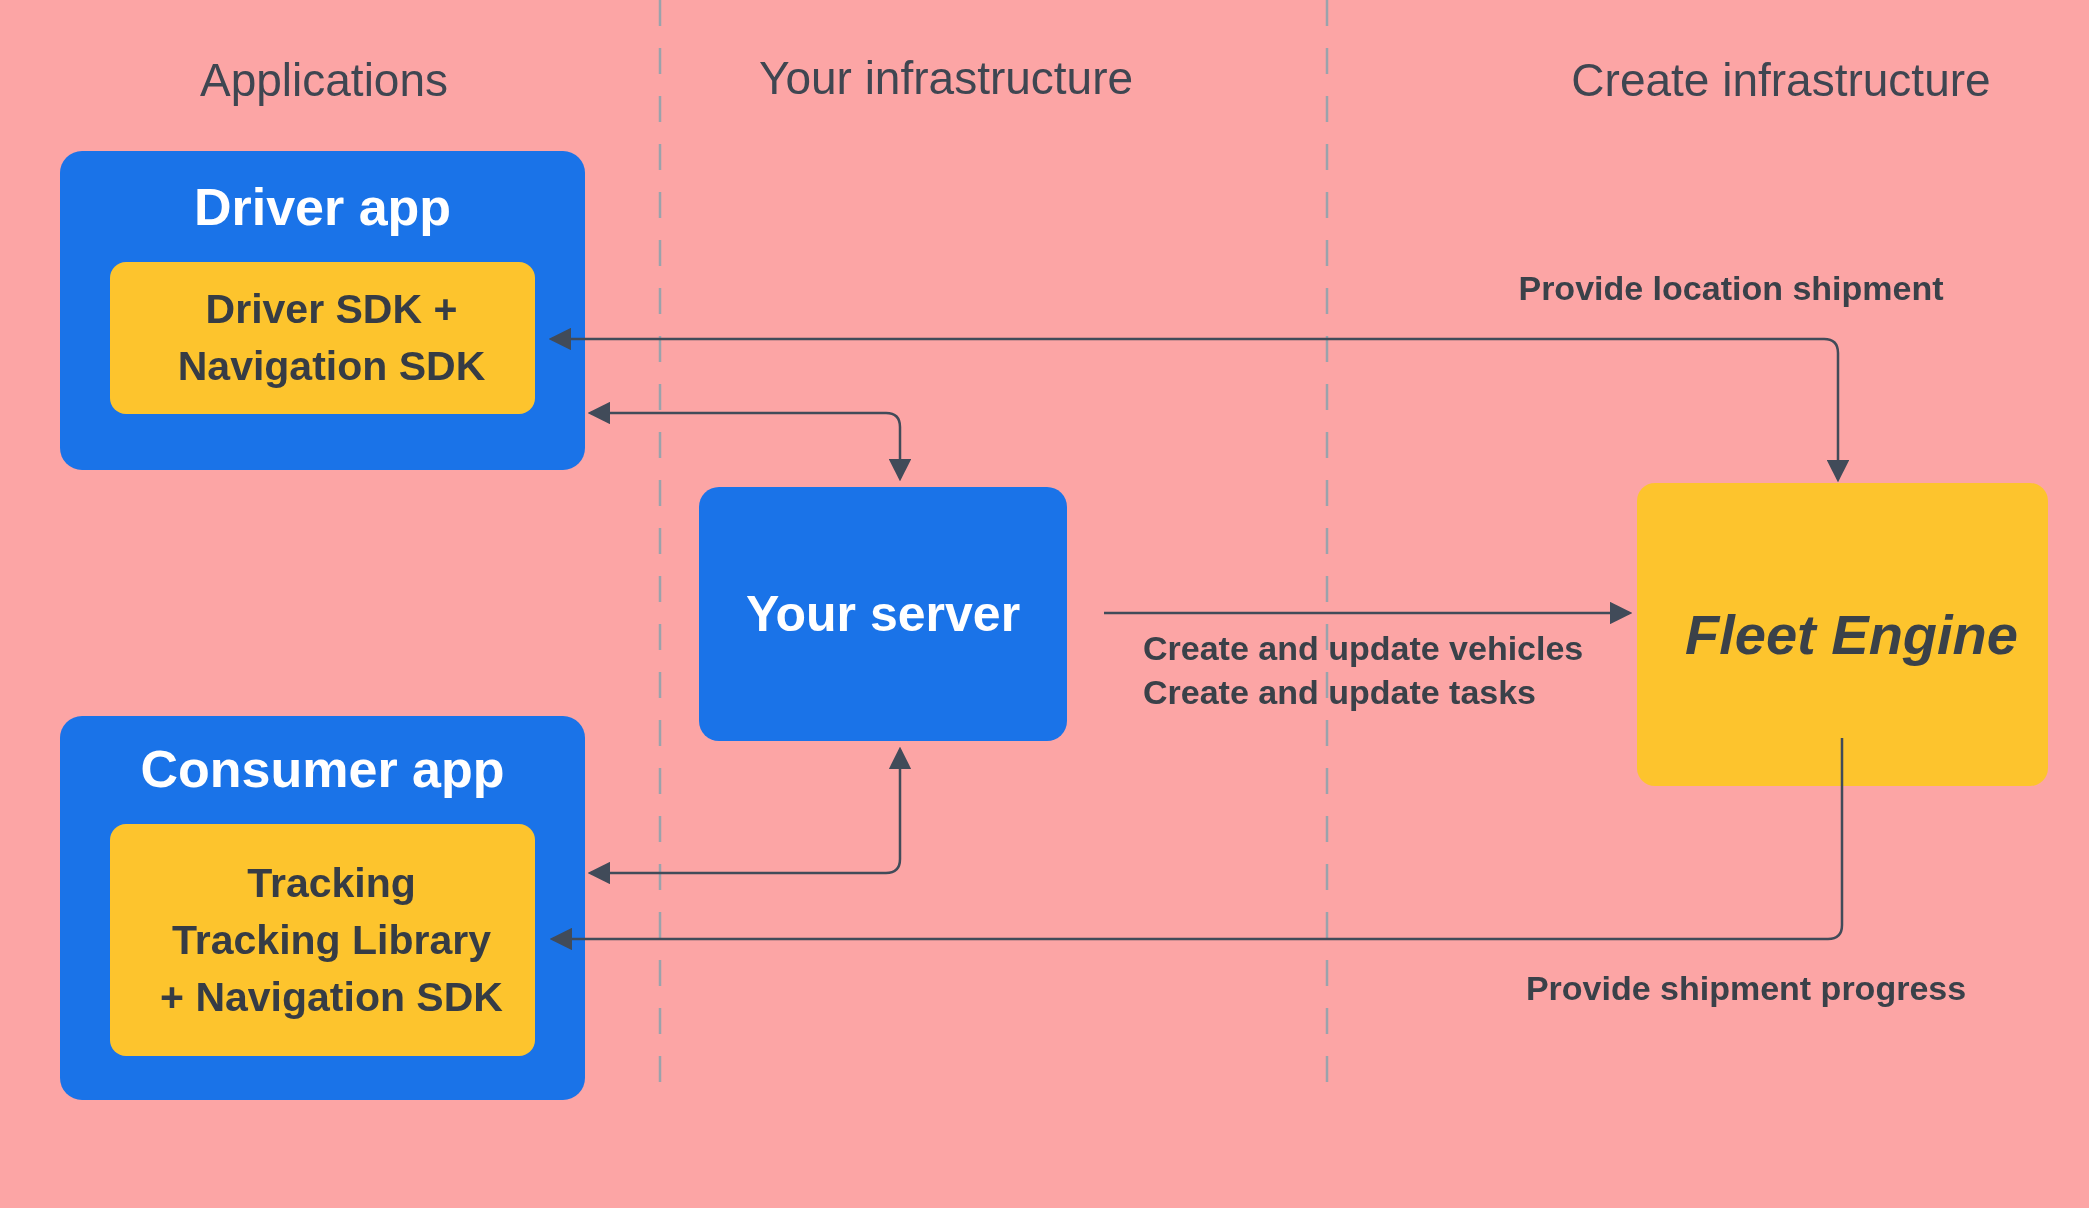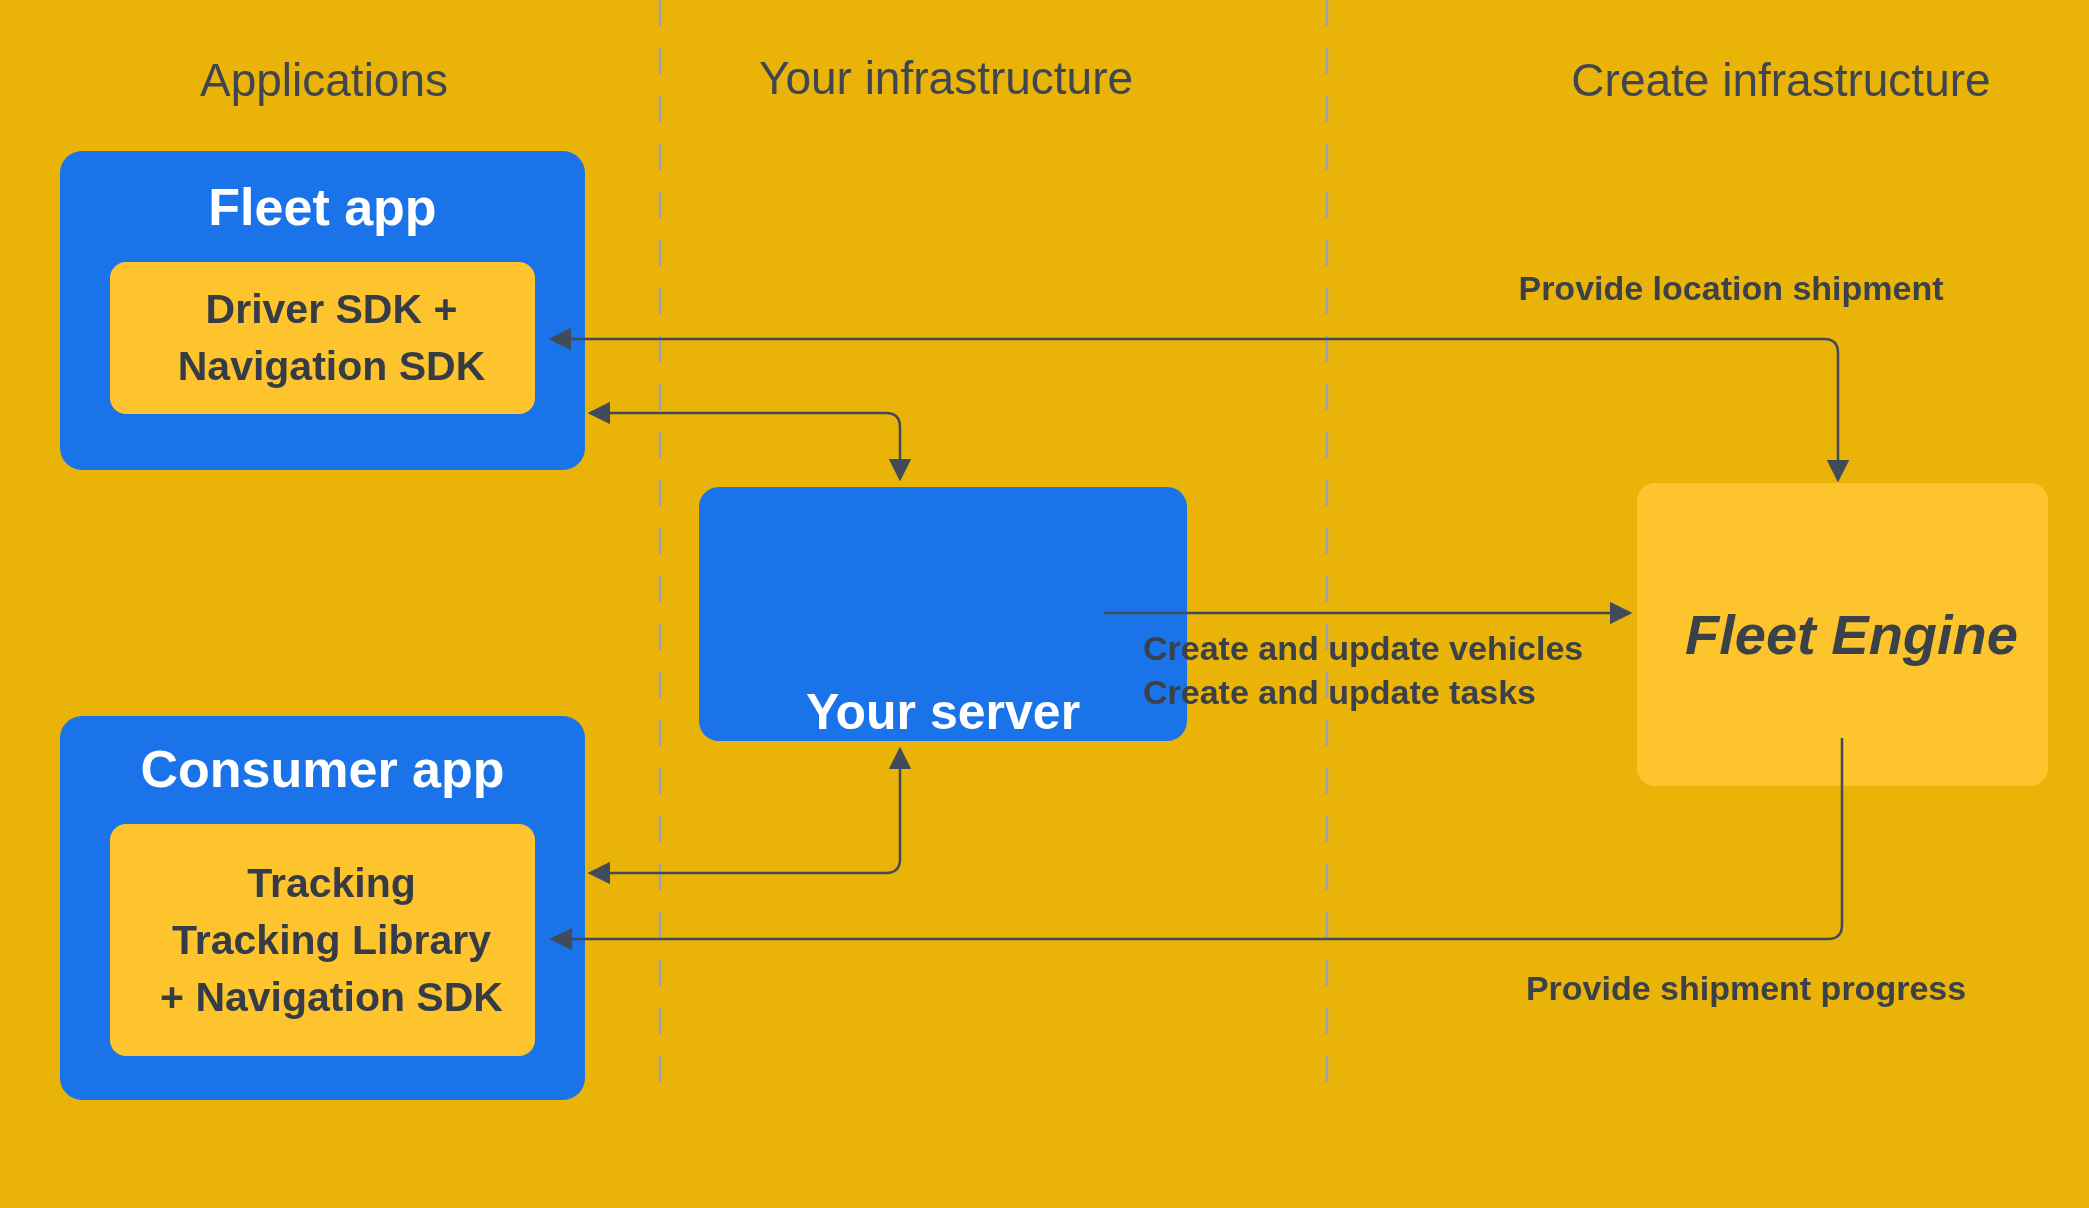--- a/index.html
+++ b/index.html
@@ -1,21 +1,21 @@
 <!DOCTYPE html>
 <html style="--blue: #1a73e8; --yellow: #fdc42d; --line: #414b59; --label: #3a4149; --header: #3f4651; --darktext: #363c45; --dashed: #9aa3ac; --white: #ffffff;"><head>
 <meta charset="utf-8">
 <style>
   :root{
     --blue:#1a73e8; --yellow:#fdc42d; --line:#414b59; --label:#3a4149;
     --header:#3f4651; --darktext:#363c45; --dashed:#9aa3ac; --white:#ffffff;
   }
   html,body{margin:0;padding:0;background:#ffffff;}
   .stage{
-    position:relative;width:2089px;height:1208px;background:#eab308;
+    position:relative;width:2089px;height:1208px;background:#fca5a5;
     font-family:"Liberation Sans", sans-serif;overflow:hidden;
   }
   .hdr{
     position:absolute;transform:translate(-50%,-50%);
     font-size:46px;font-weight:400;color:var(--header);white-space:nowrap;
   }
   .box{position:absolute;box-sizing:border-box;}
   .blue-box{background:var(--blue);border-radius:22px;}
   .yellow-box{background:var(--yellow);border-radius:16px;padding-left:18px;}
   .app-title{
@@ -48,37 +48,37 @@
 </head>
 <body>
 
 <div class="stage">
 
   <div class="hdr" style="left:324px;top:80px;">Applications</div>
   <div class="hdr" style="left:946px;top:78px;">Your infrastructure</div>
   <div class="hdr" style="left:1781px;top:80px;">Create infrastructure</div>
 
   <div class="box blue-box" style="left:60px;top:151px;width:525px;height:319px;">
-    <div class="app-title" style="margin-top:26px;">Fleet app</div>
+    <div class="app-title" style="margin-top:26px;">Driver app</div>
   </div>
   <div class="box yellow-box inner-text" style="left:110px;top:262px;width:425px;height:152px;">
     <div>Driver SDK +</div>
     <div>Navigation SDK</div>
   </div>
 
   <div class="box blue-box" style="left:60px;top:716px;width:525px;height:384px;">
     <div class="app-title" style="margin-top:23px;">Consumer app</div>
   </div>
   <div class="box yellow-box inner-text" style="left:110px;top:824px;width:425px;height:232px;">
     <div>Tracking</div>
     <div>Tracking Library</div>
     <div>+ Navigation SDK</div>
   </div>
 
-  <div class="box blue-box server-box" style="left:699px;top:487px;width:488px;height:254px;border-radius:20px;align-items:flex-end;">
+  <div class="box blue-box server-box" style="left:699px;top:487px;width:368px;height:254px;border-radius:20px;">
     <span>Your server</span>
   </div>
 
   <div class="box yellow-box fleet-box" style="left:1637px;top:483px;width:411px;height:303px;font-style:italic;">
     <span>Fleet Engine</span>
   </div>
 
   <svg class="wires" width="2089" height="1208" viewBox="0 0 2089 1208">
     <defs>
       <marker id="ah" viewBox="0 0 10 10" refX="8.5" refY="5" markerWidth="9" markerHeight="9" orient="auto-start-reverse">

